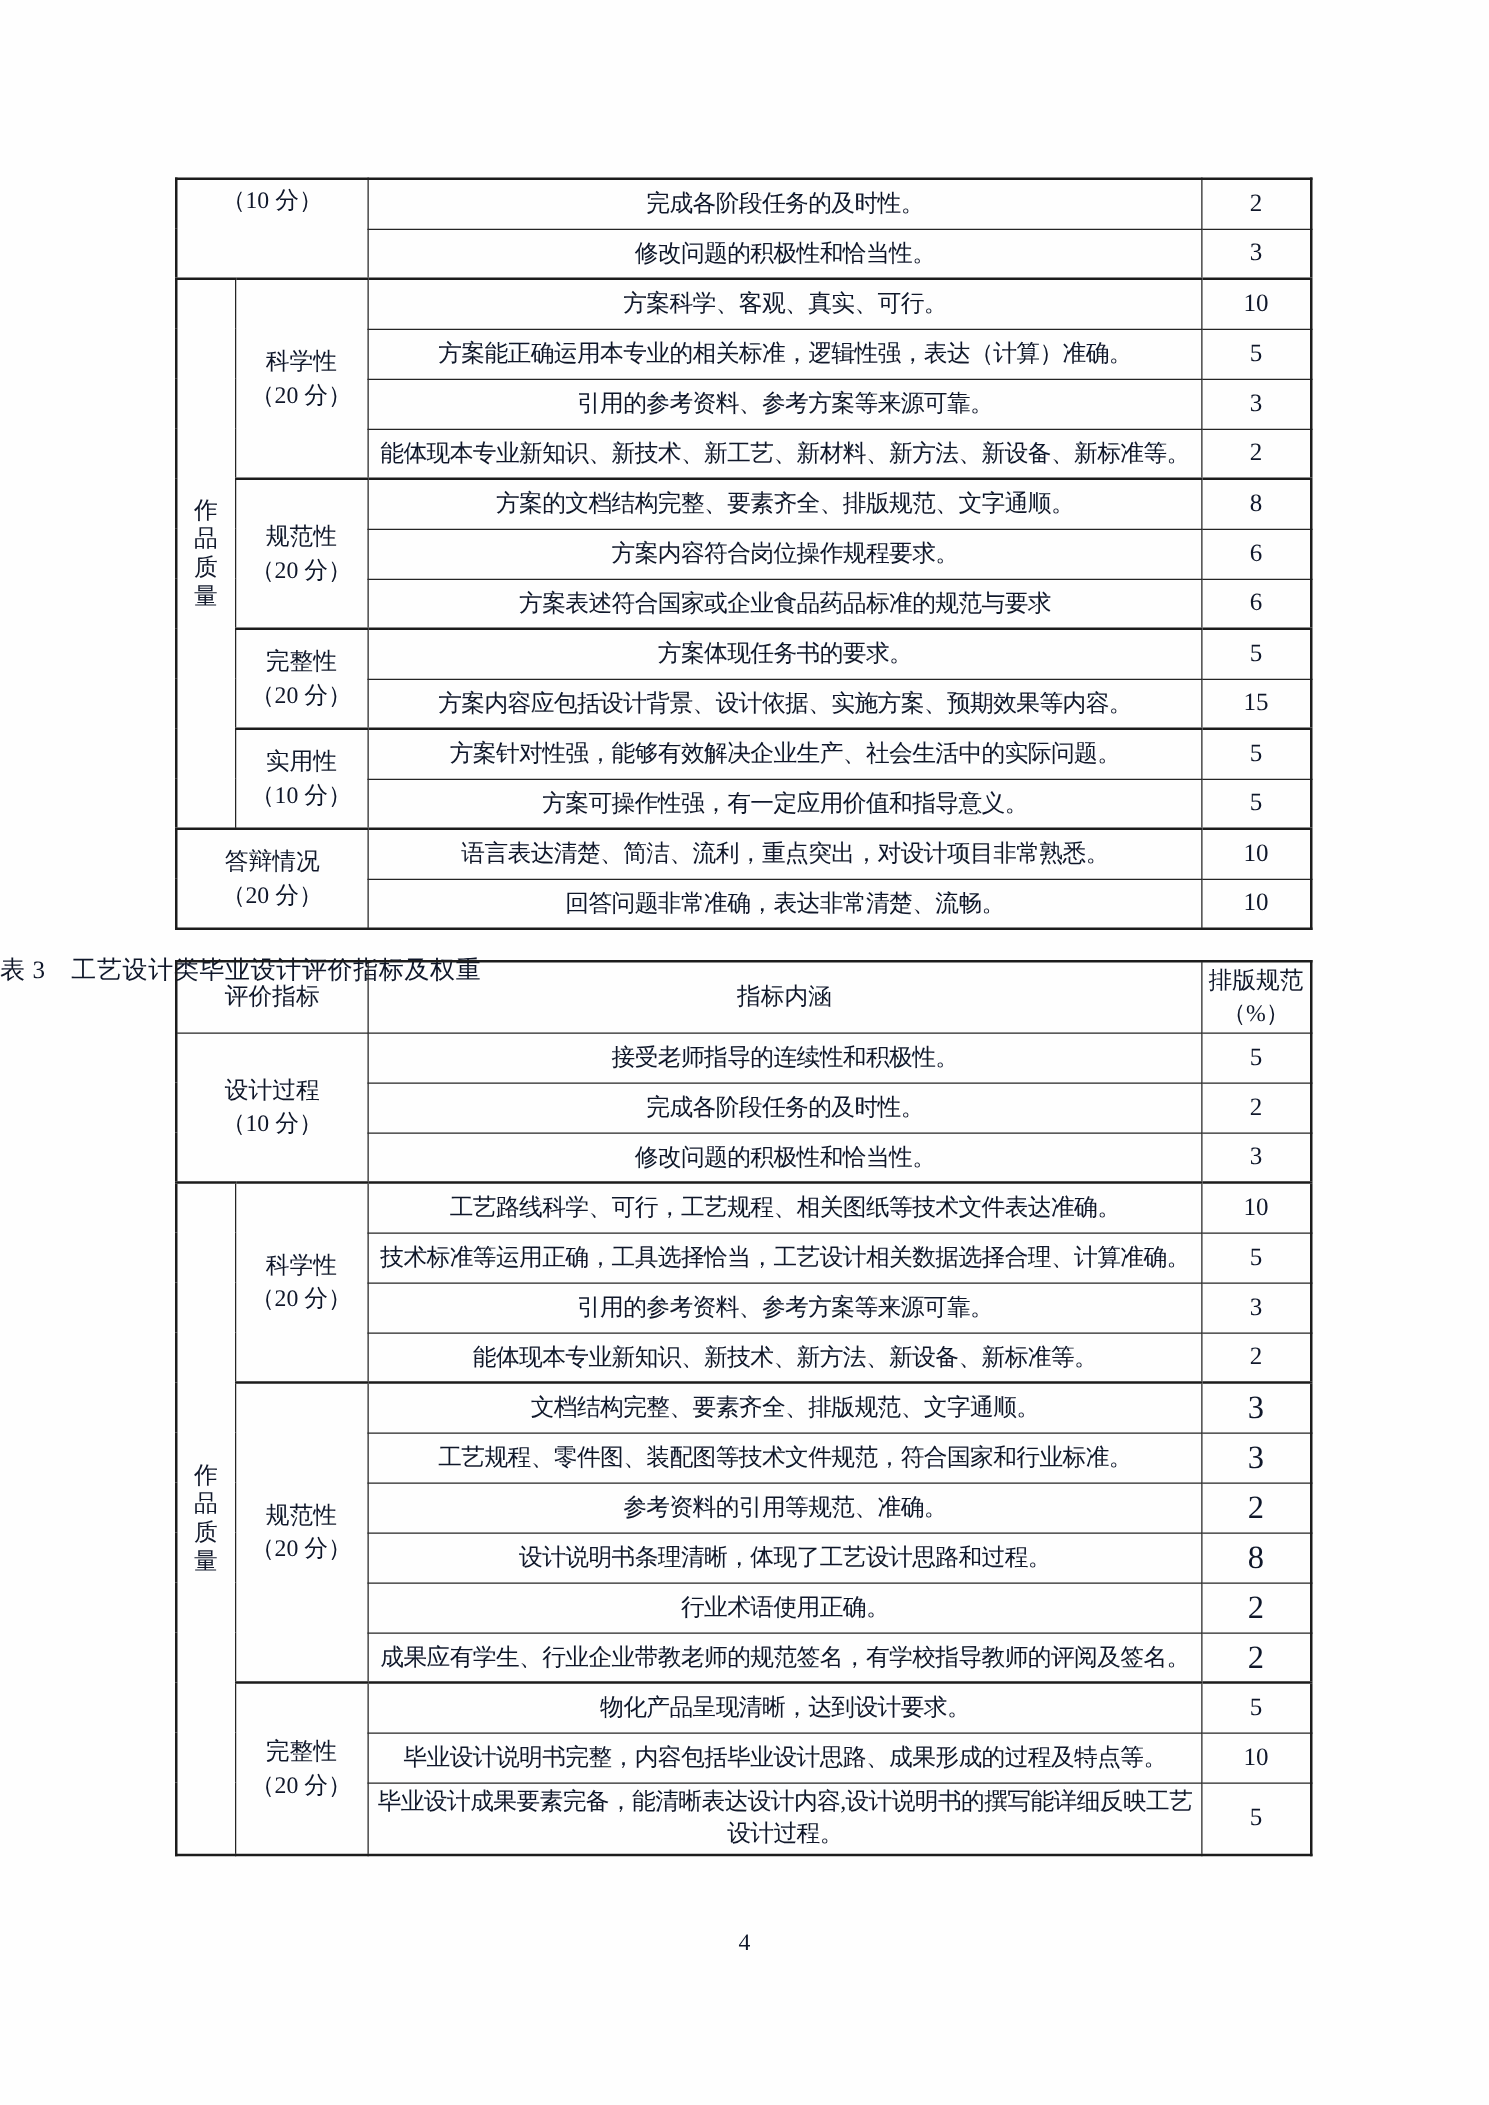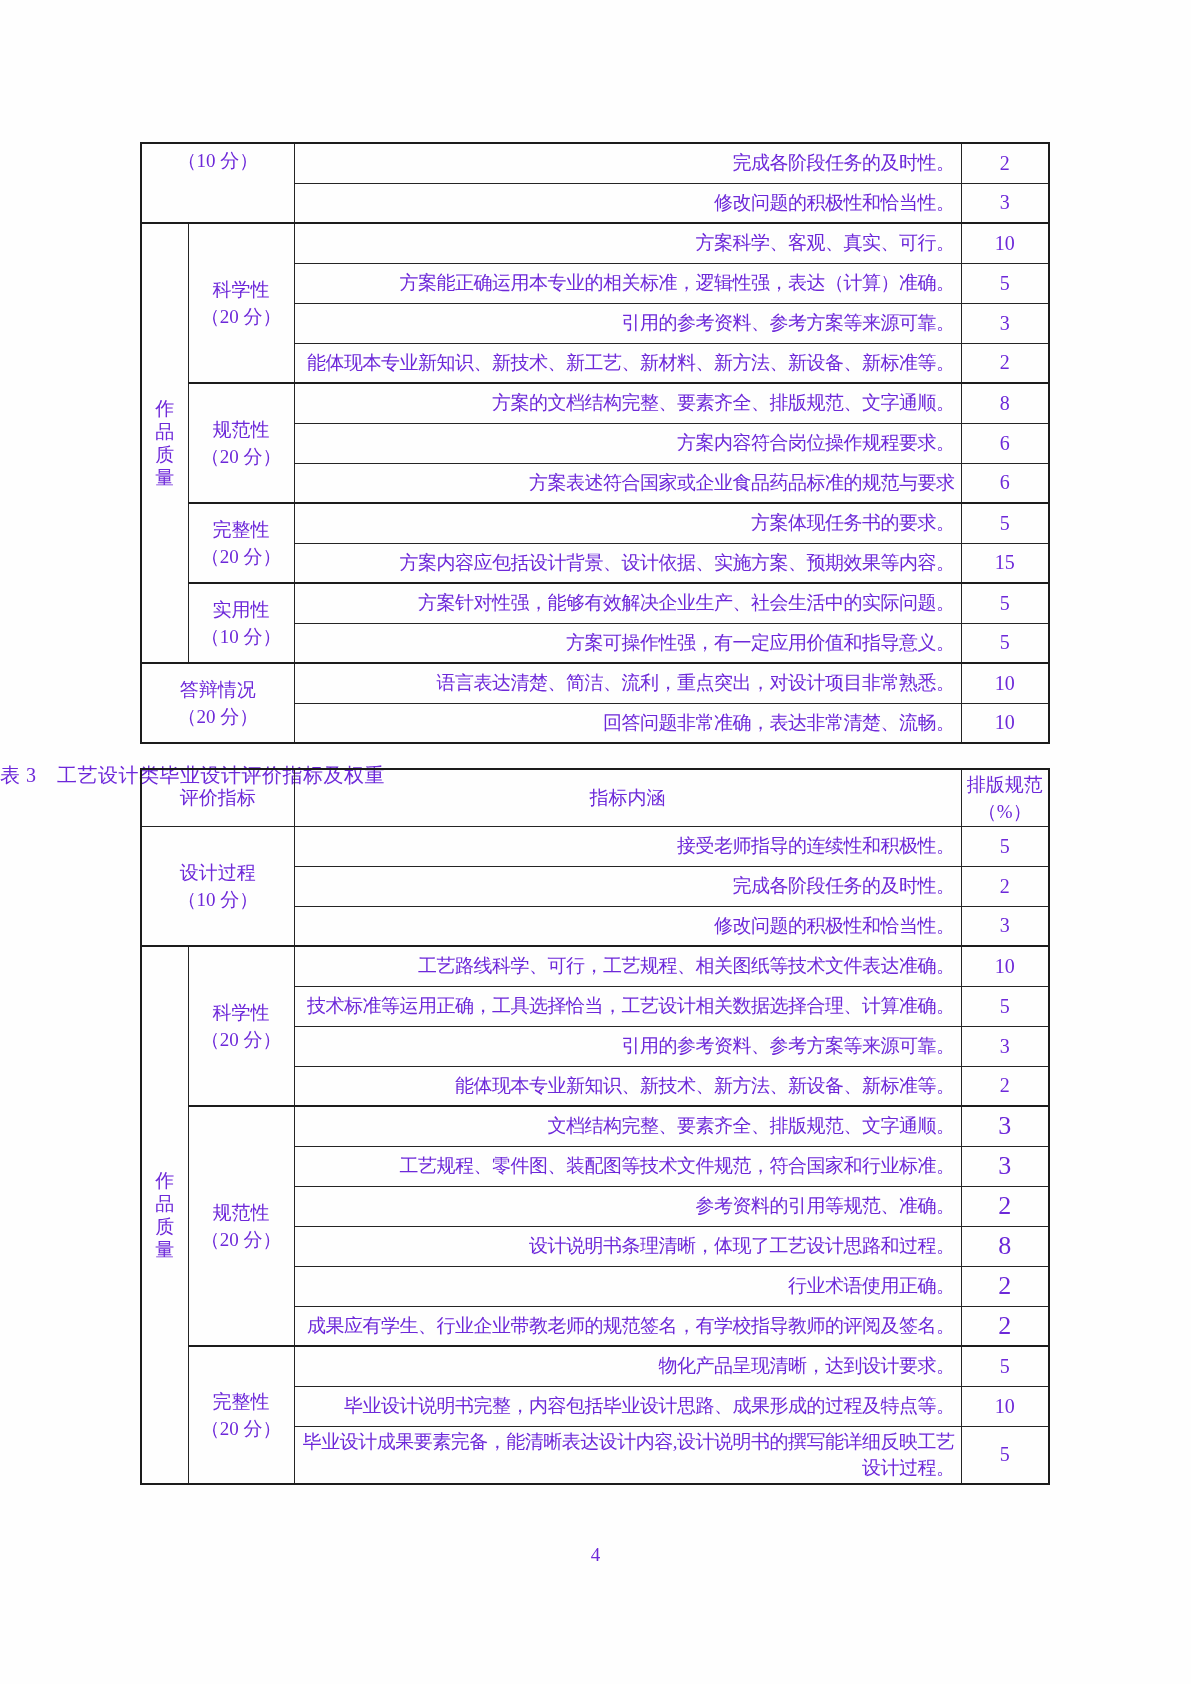--- a/index.html
+++ b/index.html
@@ -2,21 +2,21 @@
 <html><head>
 <meta charset="utf-8">
 <style>
   html,body{margin:0;padding:0;background:#ffffff;}
   .page{
     position:relative;
     width:1191px;
     height:1684px;
     background:#fefefe;
     font-family:"Liberation Serif","DejaVu Serif",serif;
-    color:#6d28d9;
+    color:#0f172a;
     overflow:hidden;
   }
   table.rubric{
     position:absolute;
     left:140px;
     width:908px;
     border-collapse:collapse;
     table-layout:fixed;
     border:2px solid #1c1c1c;
   }
@@ -31,21 +31,21 @@
   tr.h57{height:57px;}
   tr.h54{height:54px;padding-left:44px;}
   tr.group td{border-top:2.5px solid #1c1c1c;margin-left:20px;}
   tr.sub td{border-top:2px solid #1c1c1c;margin-top:40px;}
   td.crit{
     font-size:19px;
     padding:2px 6px 2px 7px;
     letter-spacing:-0.5px;
     white-space:nowrap;
     overflow:hidden;
-    text-align:right;
+    text-align:center;
   }
   td.crit.wrap{
     white-space:normal;
     line-height:26px;
   }
   td.score{
     text-align:center;
     font-size:20px;
   }
   td.score.lg{font-size:26px;}

